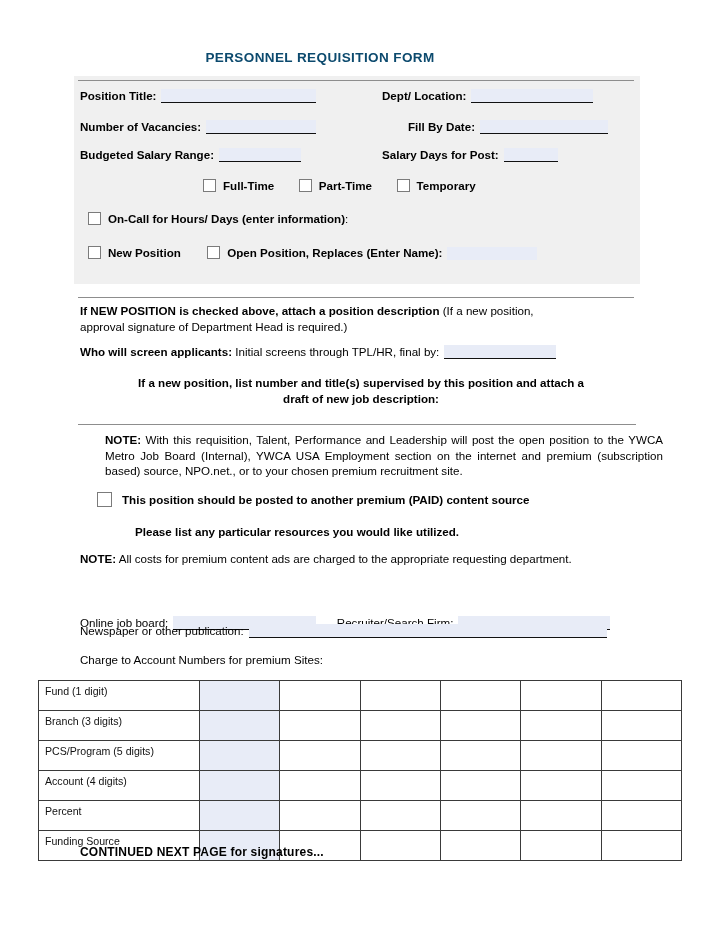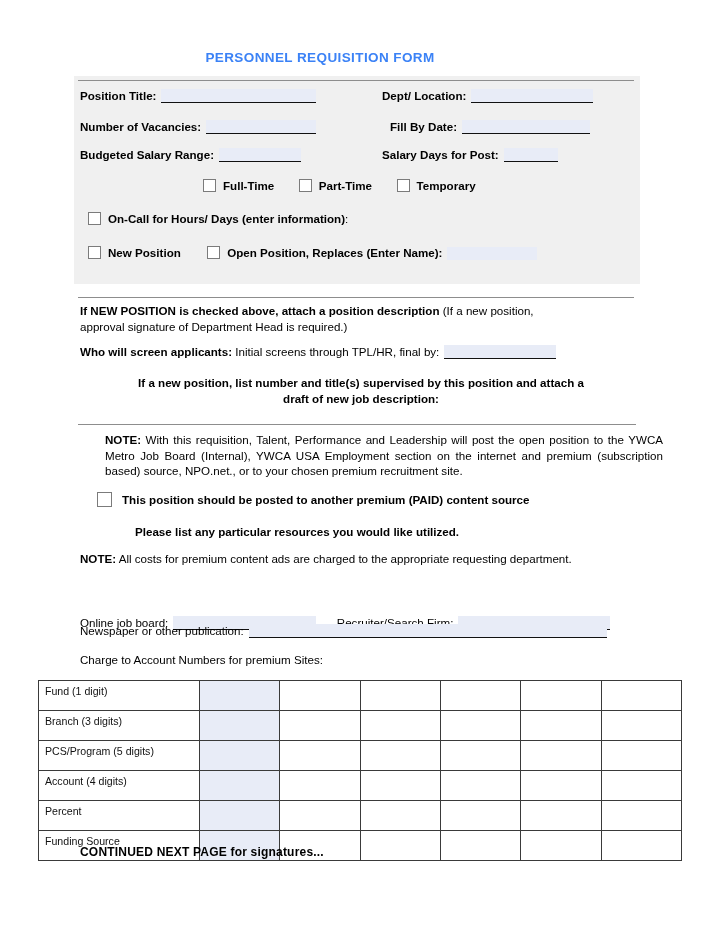--- a/index.html
+++ b/index.html
@@ -25,21 +25,21 @@
   
   .doc-title {
     position: absolute;
     left: 0;
     top: 50px;
     width: 640px;
     text-align: center;
     font-size: 13.5px;
     font-weight: bold;
     letter-spacing: 0.4px;
-    color: #3b82f6;
+    color: #0c4a6e;
   }
 
   
   .shaded-block {
     position: absolute;
     left: 74px;
     top: 76px;
     width: 566px;
     height: 208px;
     background: #f0f0f0;
@@ -140,21 +140,21 @@
   <div class="row b" style="left:80px; top:88px;">
     <span>Position Title:</span><span class="field" style="width:155px;"></span>
   </div>
   <div class="row b" style="left:382px; top:88px;">
     <span>Dept/ Location:</span><span class="field" style="width:122px;"></span>
   </div>
 
   <div class="row b" style="left:80px; top:119px;">
     <span>Number of Vacancies:</span><span class="field" style="width:110px;"></span>
   </div>
-  <div class="row b" style="left:370px; top:119px;padding-left:20px;">
+  <div class="row b" style="left:388px; top:119px;padding-left:20px;">
     <span>Fill By Date:</span><span class="field" style="width:128px;"></span>
   </div>
 
   <div class="row b" style="left:80px; top:147px;">
     <span>Budgeted Salary Range:</span><span class="field" style="width:82px;"></span>
   </div>
   <div class="row b" style="left:382px; top:147px;">
     <span>Salary Days for Post:</span><span class="field" style="width:54px;"></span>
   </div>
 

